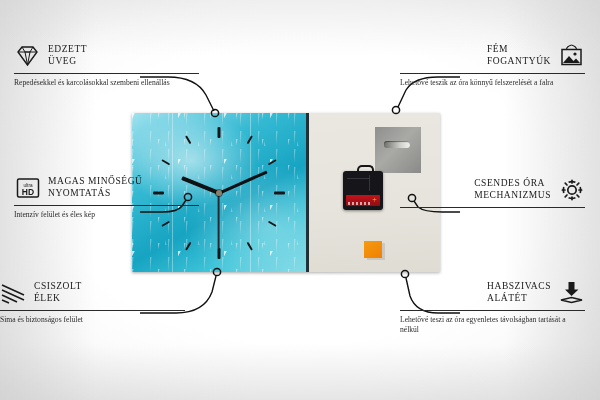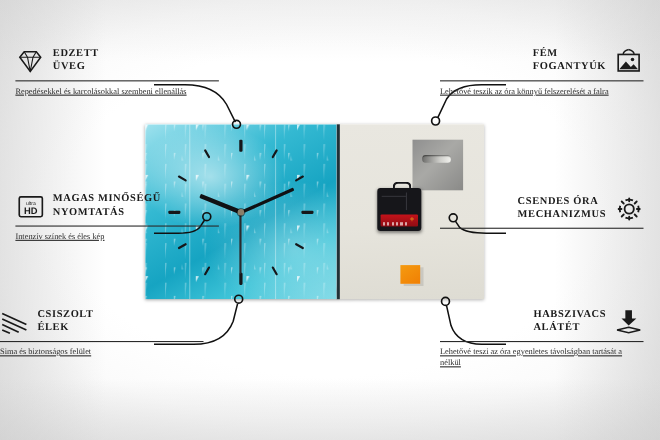--- a/index.html
+++ b/index.html
@@ -76,24 +76,24 @@
   svg.lines{position:absolute;inset:0;width:600px;height:400px;pointer-events:none;}
   .ln{fill:none;stroke:#111;stroke-width:1.4;}
   .dot{fill:none;stroke:#111;stroke-width:1.5;}
 
   .callout{position:absolute;width:185px;}
   .callout.left{text-align:left;}
   .callout.right{}
   .co-head{display:flex;align-items:center;gap:7px;}
   .callout.right .co-head{flex-direction:row-reverse;}
   .co-ico{width:27px;height:27px;flex:0 0 27px;display:flex;align-items:center;justify-content:center;}
-  .co-title{font-size:9.5px;letter-spacing:.55px;line-height:11.5px;color:#1a1a1a;font-weight:bold;
+  .co-title{font-size:9.5px;letter-spacing:.55px;line-height:11.5px;color:#1a1a1a;font-weight:normal;
     text-transform:uppercase;font-family:"Liberation Serif",serif;}
   .co-rule{height:1px;background:#2a2a2a;margin:4px 0 4px;}
-  .co-sub{font-size:7.6px;line-height:10px;color:#2b2b2b;font-family:"Liberation Serif",serif;text-decoration:underline;}
+  .co-sub{font-size:7.6px;line-height:10px;color:#2b2b2b;font-family:"Liberation Serif",serif;}
 
   .c1{left:14px;top:42px;}
   .c2{left:14px;top:174px;}
   .c3{left:0;top:279px;}
   .c4{left:400px;top:42px;}
   .c5{left:400px;top:176px;}
   .c6{left:400px;top:279px;}
 </style>
 </head>
 <body>
@@ -192,21 +192,21 @@
           <rect x="2.5" y="2" width="21" height="18" rx="1.5" fill="none" stroke="#1a1a1a" stroke-width="1.5"></rect>
           <text x="13" y="9.5" font-size="4.6" text-anchor="middle" fill="#1a1a1a" font-family="Liberation Sans, sans-serif">ultra</text>
           <text x="13" y="17.5" font-size="8.5" font-weight="bold" text-anchor="middle" fill="#1a1a1a" font-family="Liberation Sans, sans-serif">HD</text>
         </svg>
       </span>
       <span class="co-title">
         <span>MAGAS MINŐSÉGŰ</span><br><span>NYOMTATÁS</span>
       </span>
     </div>
     <div class="co-rule"></div>
-    <div class="co-sub">Intenzív színek és éles kép</div>
+    <div class="co-sub">Intenzív felület és éles kép</div>
   </div>
 
   <div class="callout left c3">
     <div class="co-head">
       <span class="co-ico">
         <svg width="27" height="22" viewBox="0 0 27 22">
           <path d="M2 3 L24 13 M2 8 L24 18 M2 13 L17 20 M2 18 L9 21" stroke="#1a1a1a" stroke-width="1.6" fill="none"></path>
         </svg>
       </span>
       <span class="co-title">

